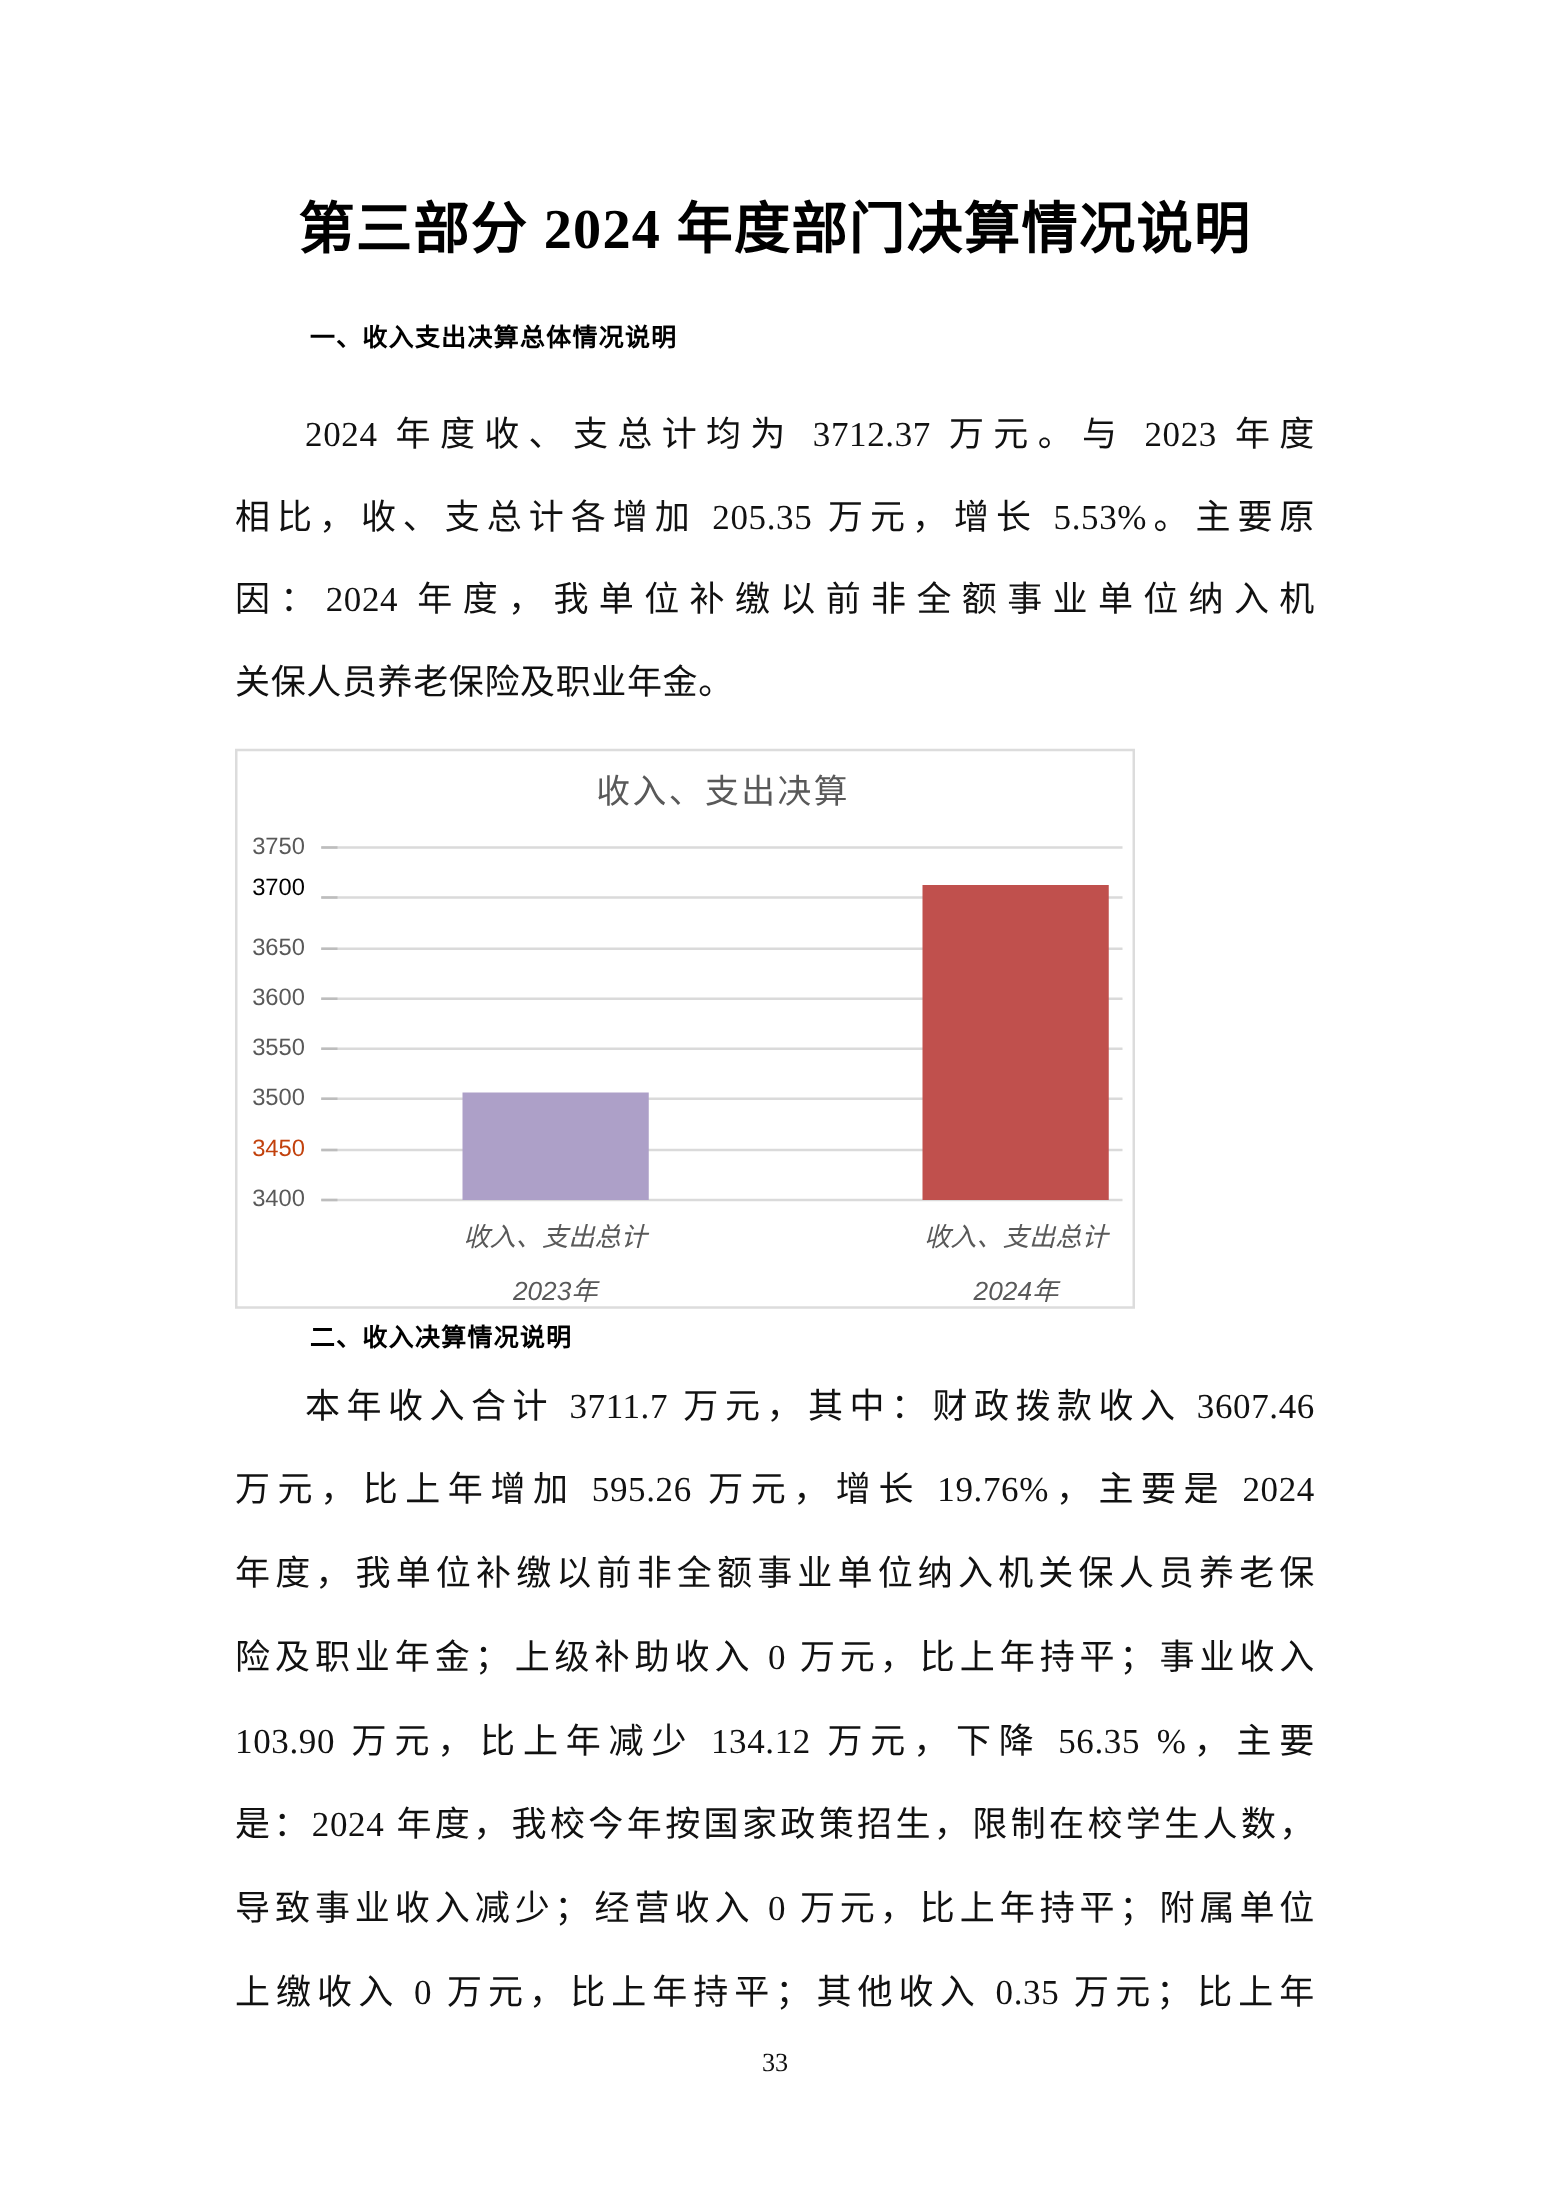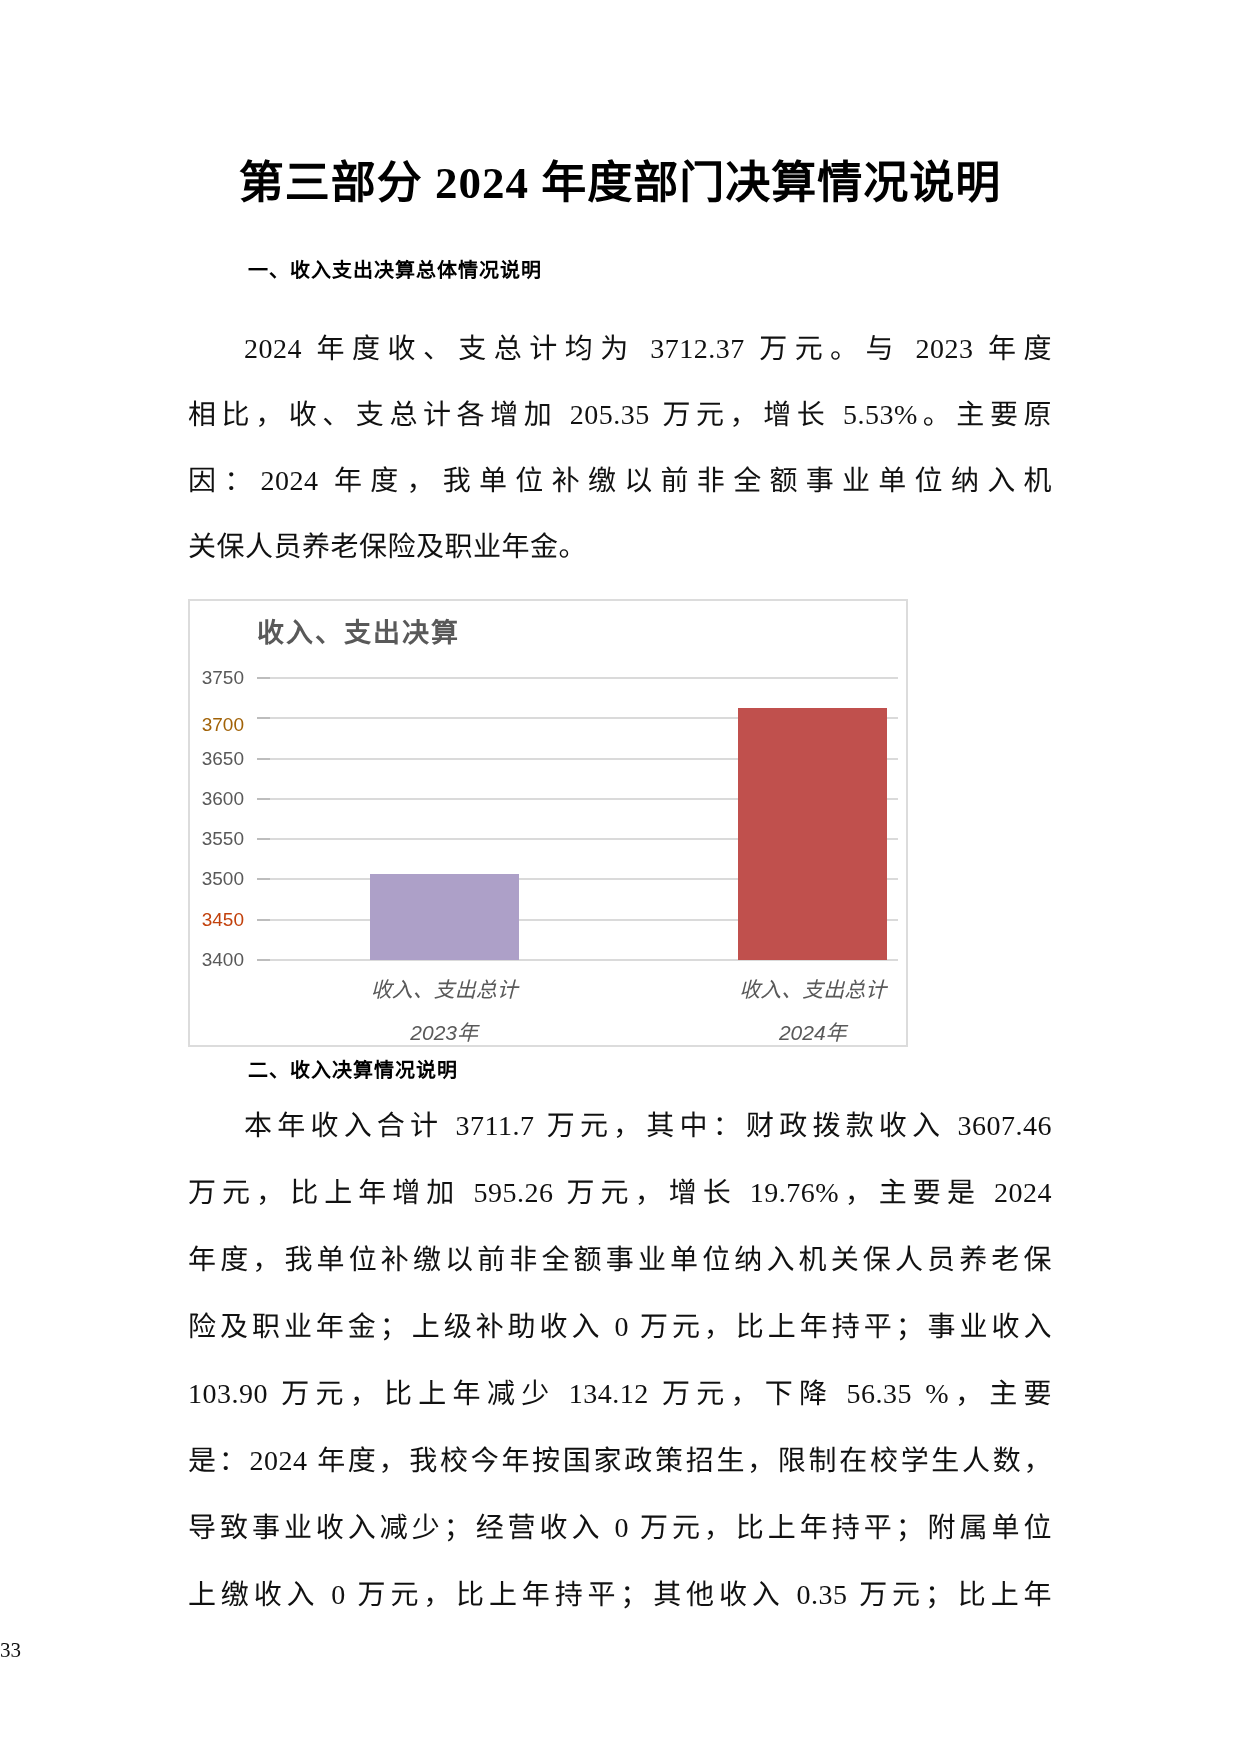--- a/index.html
+++ b/index.html
@@ -35,38 +35,38 @@
   .line.indent{text-indent:2em;}
   .line.short{text-align-last:left;}
 
   
   .chart{
     position:absolute;left:188px;top:599px;width:720px;height:448px;margin:0;
     background:#fff;border:2px solid #dcdcdc;box-sizing:border-box;
     font-family:"Liberation Sans","DejaVu Sans",sans-serif;
   }
   .chart-title{
-    position:absolute;top:10px;left:67px;right:6px;
-    font-size:27px;font-weight:700;letter-spacing:2px;
+    position:absolute;top:10px;left:67px;right:6px;text-align:center;
+    font-size:27px;font-weight:400;letter-spacing:2px;
   }
   .chart-plot{position:absolute;left:67px;right:8px;top:56px;bottom:85px;}
   .gridline{position:absolute;left:0;right:0;height:2px;}
   .gridtick{position:absolute;left:0;width:13px;height:2px;}
   .ytick-label{
     position:absolute;right:calc(100% + 13px);height:24px;line-height:24px;
     font-size:19px;white-space:nowrap;
   }
   .bar{position:absolute;bottom:0;}
   .chart-xlabels{position:absolute;left:67px;right:8px;bottom:0;height:83px;font-style:italic;}
   .xlabel{position:absolute;top:11px;transform:translateX(-50%);text-align:center;white-space:nowrap;}
   .xlabel .l1{font-size:21px;margin:0 0 13px 0;}
   .xlabel .l2{font-size:21px;margin:0;}
 
   .page-number{
-    position:absolute;top:1638px;left:0;width:1240px;
+    position:absolute;top:1638px;left:0;width:1240px;text-align:center;
     font-size:21px;color:#111;
   }
 </style>
 </head>
 <body>
 
 <div class="page">
 
   <h1 class="doc-title">第三部分 2024 年度部门决算情况说明</h1>
 
@@ -101,21 +101,21 @@
           <div class="gridtick" style="background: rgb(189, 189, 189);"></div>
         </div>
         <div class="ytick-label" style="bottom: 149.143px; color: rgb(89, 89, 89);">3600</div>
         <div class="gridline" style="bottom: 200.429px; background: rgb(218, 218, 218);">
           <div class="gridtick" style="background: rgb(189, 189, 189);"></div>
         </div>
         <div class="ytick-label" style="bottom: 189.429px; color: rgb(89, 89, 89);">3650</div>
         <div class="gridline" style="bottom: 240.714px; background: rgb(218, 218, 218);">
           <div class="gridtick" style="background: rgb(189, 189, 189);"></div>
         </div>
-        <div class="ytick-label" style="bottom: 223px; color: #a16207;">3700</div>
+        <div class="ytick-label" style="bottom: 237px; color: #000000;">3700</div>
         <div class="gridline" style="bottom: 281px; background: rgb(218, 218, 218);">
           <div class="gridtick" style="background: rgb(189, 189, 189);"></div>
         </div>
         <div class="ytick-label" style="bottom: 270px; color: rgb(89, 89, 89);">3750</div>
         <div class="bar" style="left: 17.6%; width: 23.2%; height: 86.2275px; background: rgb(173, 160, 200);"></div>
         <div class="bar" style="left: 75.1%; width: 23.2%; height: 251.681px; background: rgb(192, 80, 77);"></div>
       </div>
     <div class="chart-xlabels" style="color: rgb(89, 89, 89);">
         <div class="xlabel" style="left: 29.2%;">
           <div class="l1">收入、支出总计</div>

